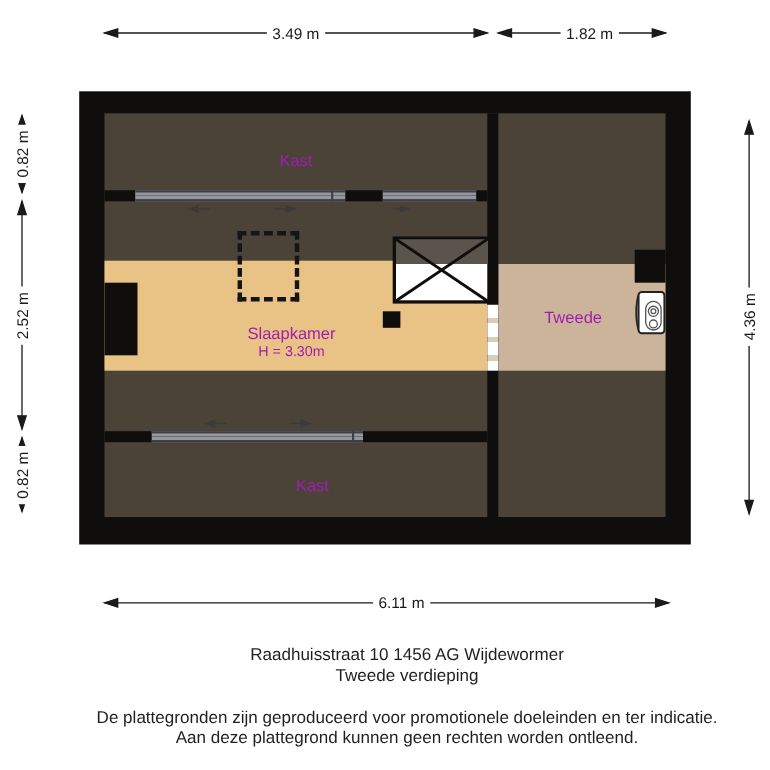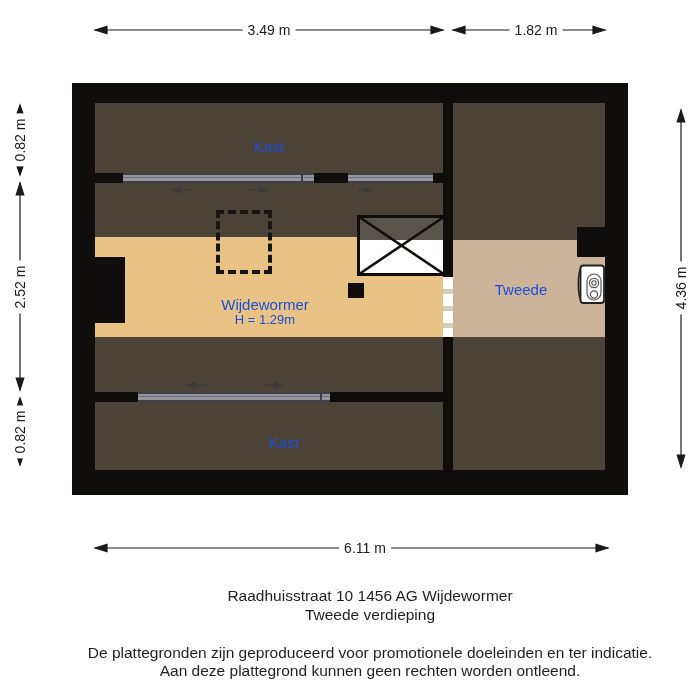--- a/index.html
+++ b/index.html
@@ -20,21 +20,21 @@
   .wall-notch-left{left:95px;top:257px;width:30px;height:66px;background:var(--wall,#0f0e0c);}
   .wall-notch-right{left:577px;top:227px;width:28px;height:30px;background:var(--wall,#0f0e0c);}
   .chimney-block{left:348px;top:283px;width:16px;height:15px;background:var(--wall,#0f0e0c);}
   .track{height:10px;top:173px;background:var(--track,#96969e);
     border-top:2px solid #3f3f49;border-bottom:2px solid #3f3f49;box-sizing:border-box;
     background-image:linear-gradient(180deg,transparent 0 2px,#6e6e78 2px 3px,transparent 3px 100%);}
   .track-cap{height:10px;top:173px;background:var(--wall,#0f0e0c);}
   .track-div{width:2px;height:10px;background:#3f3f49;}
   .skylight{left:216px;top:210px;width:56px;height:64px;border:4px dashed #151515;box-sizing:border-box;}
   
-  .lbl{transform:translate(-50%,-50%);white-space:nowrap;font-size:15px;color:#1d4ed8;}
+  .lbl{transform:translate(-50%,-50%);white-space:nowrap;font-size:15px;color:#a21caf;}
   .lbl-sub{font-size:13px;}
   .dim{transform:translate(-50%,-50%);white-space:nowrap;font-size:14px;color:#1a1a1a;
     background:#ffffff;padding:0 5px;line-height:16px;}
   .dim-v{transform:translate(-50%,-50%) rotate(-90deg);}
   .footer{left:20px;top:0;width:700px;text-align:center;font-size:15.5px;line-height:19px;color:#1f1f1f;}
   svg{position:absolute;left:0;top:0;}
 </style>
 </head>
 <body>
 
@@ -145,21 +145,21 @@
 
 <span class="abs dim" style="left:269px;top:30px;">3.49 m</span>
 <span class="abs dim" style="left:536px;top:30px;">1.82 m</span>
 <span class="abs dim" style="left:365px;top:548px;">6.11 m</span>
 <span class="abs dim dim-v" style="left:20px;top:140px;">0.82 m</span>
 <span class="abs dim dim-v" style="left:20px;top:287px;">2.52 m</span>
 <span class="abs dim dim-v" style="left:20px;top:432px;">0.82 m</span>
 <span class="abs dim dim-v" style="left:681px;top:288px;">4.36 m</span>
 
 <span class="abs lbl" style="left:269px;top:146px;">Kast</span>
-<span class="abs lbl" style="left:265px;top:304px;">Wijdewormer</span>
-<span class="abs lbl lbl-sub" style="left:265px;top:319px;">H = 1.29m</span>
+<span class="abs lbl" style="left:265px;top:304px;">Slaapkamer</span>
+<span class="abs lbl lbl-sub" style="left:265px;top:319px;">H = 3.30m</span>
 <span class="abs lbl" style="left:521px;top:289px;">Tweede</span>
 <span class="abs lbl" style="left:284px;top:442px;">Kast</span>
 
 <div class="abs footer" style="top:586px;">Raadhuisstraat 10 1456 AG Wijdewormer</div>
 <div class="abs footer" style="top:605px;">Tweede verdieping</div>
 <div class="abs footer" style="top:643px;">De plattegronden zijn geproduceerd voor promotionele doeleinden en ter indicatie.</div>
 <div class="abs footer" style="top:661px;">Aan deze plattegrond kunnen geen rechten worden ontleend.</div>
 
 </body></html>

